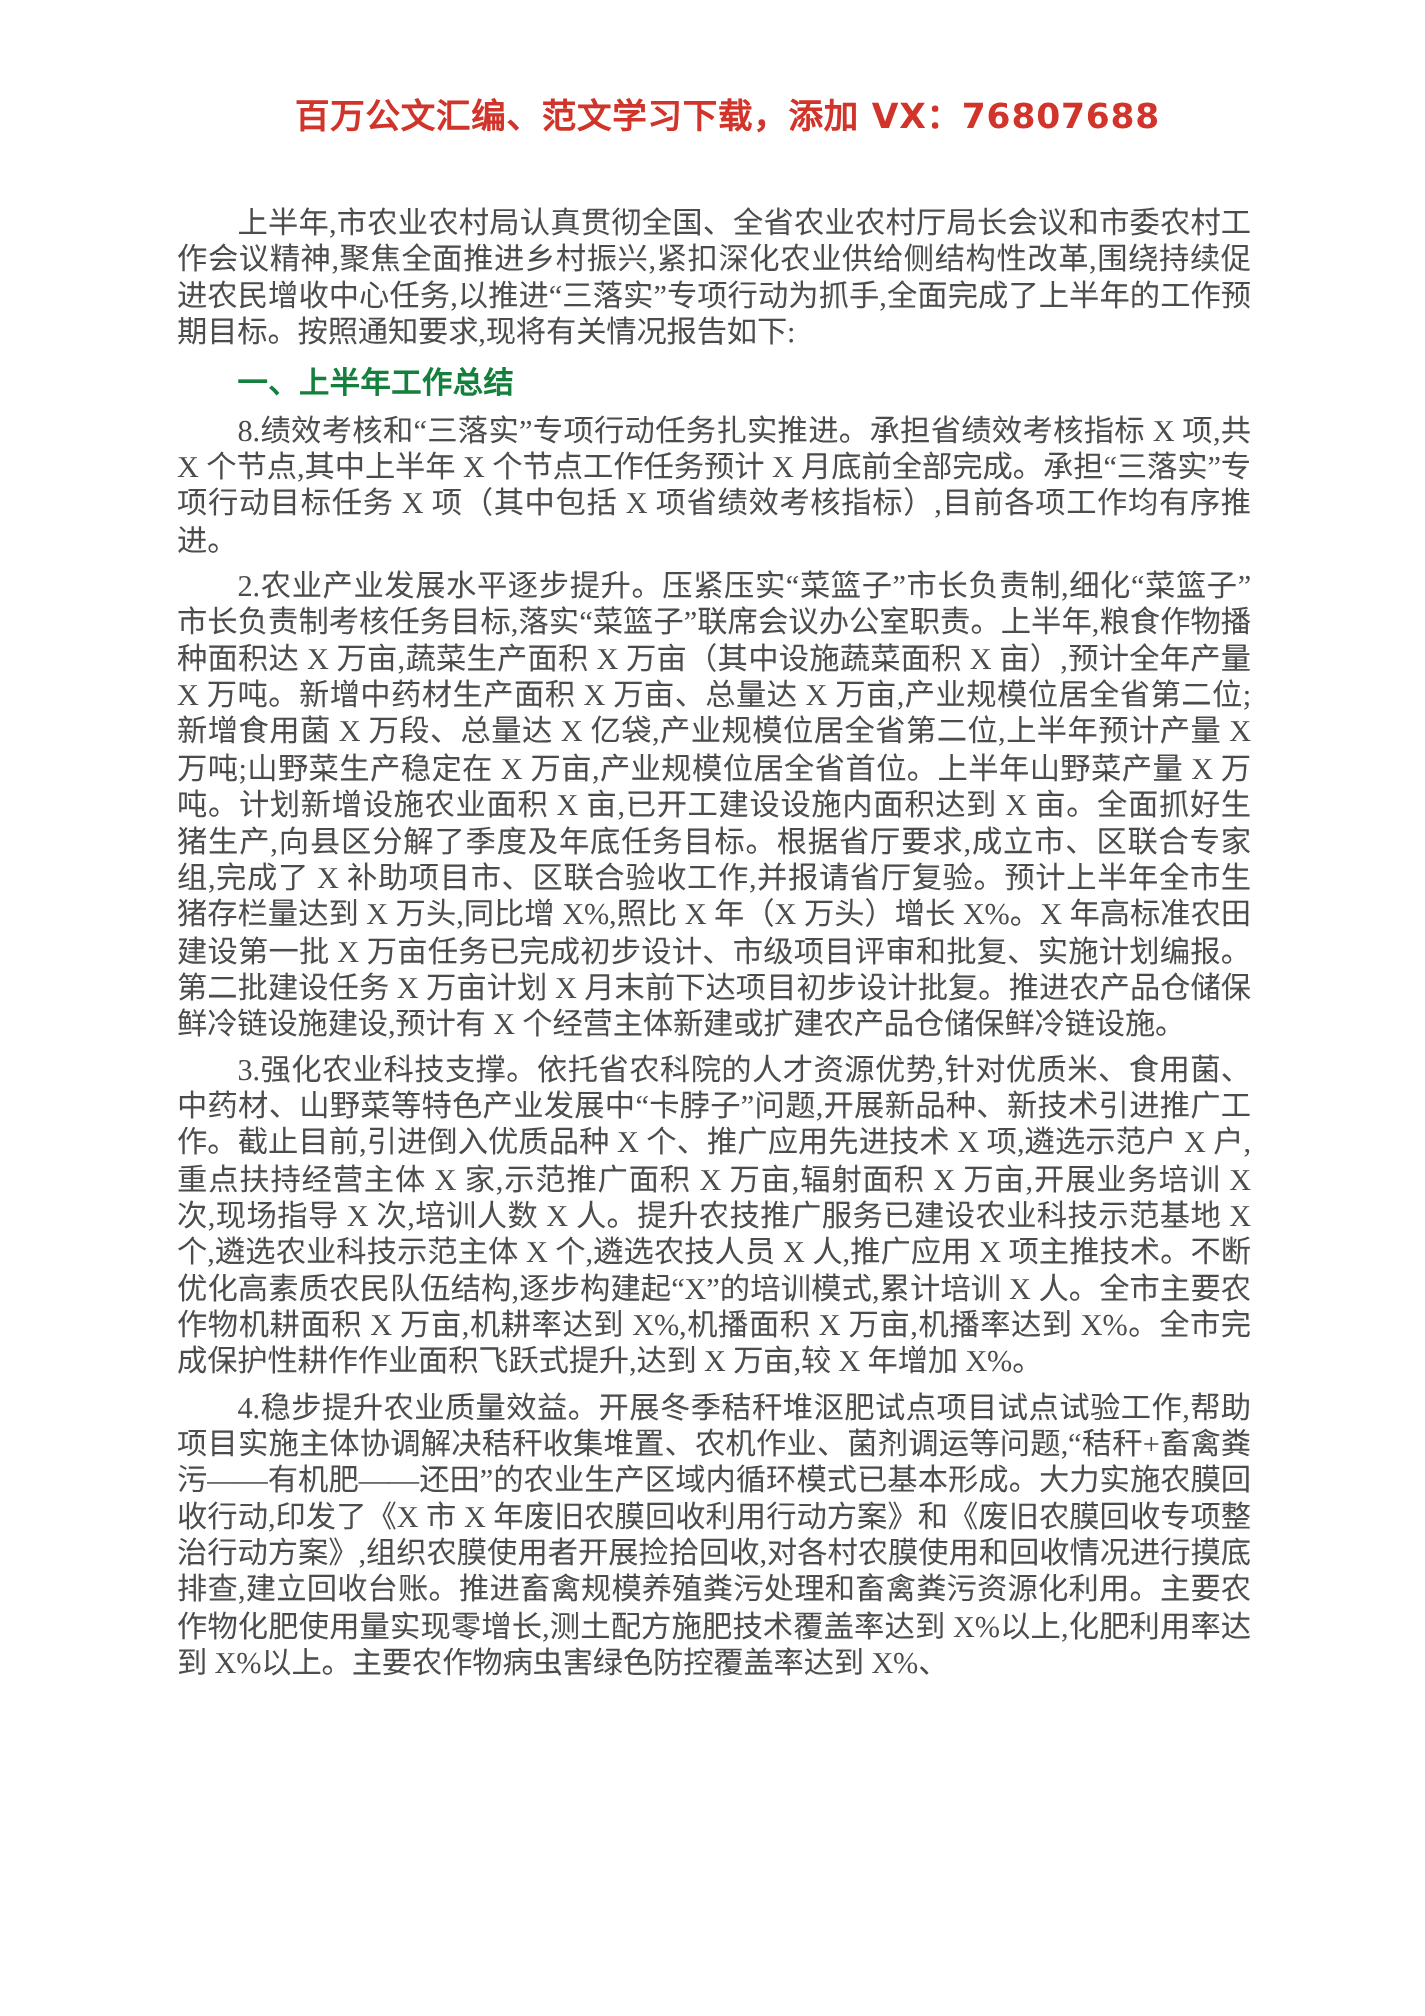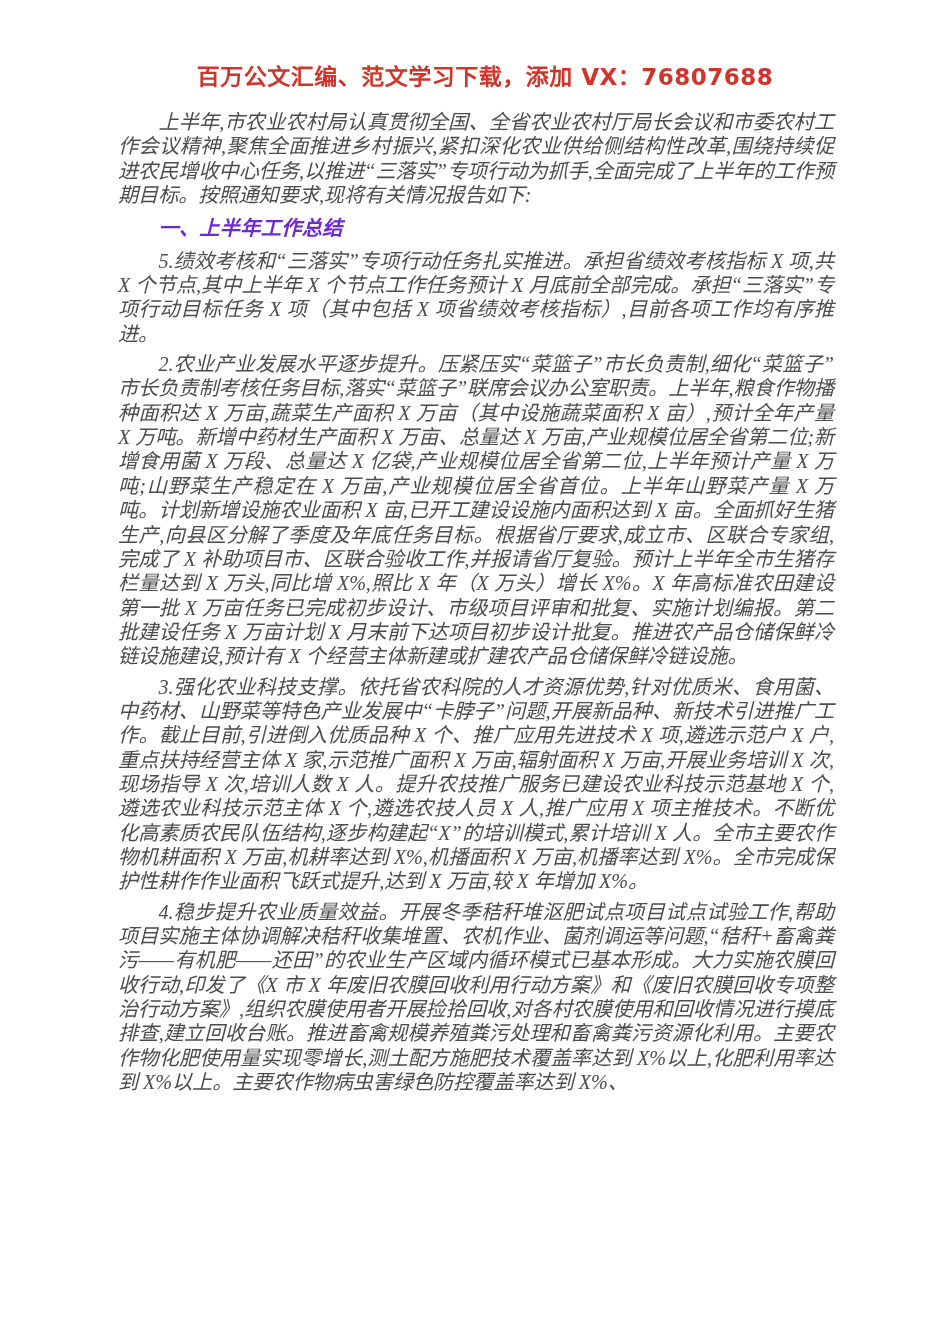--- a/index.html
+++ b/index.html
@@ -36,24 +36,23 @@
     font-weight: 700;
     letter-spacing: 0.5px;
     color: #d1342b;
     white-space: nowrap;
     padding-left: 10px;
   }
 
   
   .doc-body {
     position: absolute;
-    top: 110px;
+    top: 137px;
     left: 118px;
     width: 716px;
-    font-style: italic;
   }
 
   .para {
     margin: 0 0 6px 0;
     font-size: 20.2px;
     line-height: 24.35px;
     text-align: justify;
     text-justify: inter-ideograph;
     text-indent: 2em;
     color: #4c4c4c;
@@ -66,42 +65,42 @@
     margin-bottom: 9px;
   }
 
   .section-heading {
     margin: 0 0 8px 0;
     font-size: 20.2px;
     line-height: 24.35px;
     text-indent: 2em;
     font-family: "DejaVu Sans", "Liberation Sans", sans-serif;
     font-weight: 700;
-    color: #6d28d9;
+    color: #15803d;
     letter-spacing: 0.3px;
   }
 
   .para:last-child {
     margin-bottom: 0;
   }
 </style>
 </head>
 <body>
 
 <div class="page">
 
   <div class="promo-header">百万公文汇编、范文学习下载，添加 VX：76807688</div>
 
   <div class="doc-body">
 
     <p class="para lead">上半年,市农业农村局认真贯彻全国、全省农业农村厅局长会议和市委农村工作会议精神,聚焦全面推进乡村振兴,紧扣深化农业供给侧结构性改革,围绕持续促进农民增收中心任务,以推进“三落实”专项行动为抓手,全面完成了上半年的工作预期目标。按照通知要求,现将有关情况报告如下:</p>
 
     <h2 class="section-heading">一、上半年工作总结</h2>
 
-    <p class="para">5.绩效考核和“三落实”专项行动任务扎实推进。承担省绩效考核指标 X 项,共 X 个节点,其中上半年 X 个节点工作任务预计 X 月底前全部完成。承担“三落实”专项行动目标任务 X 项（其中包括 X 项省绩效考核指标）,目前各项工作均有序推进。</p>
+    <p class="para">8.绩效考核和“三落实”专项行动任务扎实推进。承担省绩效考核指标 X 项,共 X 个节点,其中上半年 X 个节点工作任务预计 X 月底前全部完成。承担“三落实”专项行动目标任务 X 项（其中包括 X 项省绩效考核指标）,目前各项工作均有序推进。</p>
 
     <p class="para">2.农业产业发展水平逐步提升。压紧压实“菜篮子”市长负责制,细化“菜篮子”市长负责制考核任务目标,落实“菜篮子”联席会议办公室职责。上半年,粮食作物播种面积达 X 万亩,蔬菜生产面积 X 万亩（其中设施蔬菜面积 X 亩）,预计全年产量 X 万吨。新增中药材生产面积 X 万亩、总量达 X 万亩,产业规模位居全省第二位;新增食用菌 X 万段、总量达 X 亿袋,产业规模位居全省第二位,上半年预计产量 X 万吨;山野菜生产稳定在 X 万亩,产业规模位居全省首位。上半年山野菜产量 X 万吨。计划新增设施农业面积 X 亩,已开工建设设施内面积达到 X 亩。全面抓好生猪生产,向县区分解了季度及年底任务目标。根据省厅要求,成立市、区联合专家组,完成了 X 补助项目市、区联合验收工作,并报请省厅复验。预计上半年全市生猪存栏量达到 X 万头,同比增 X%,照比 X 年（X 万头）增长 X%。X 年高标准农田建设第一批 X 万亩任务已完成初步设计、市级项目评审和批复、实施计划编报。第二批建设任务 X 万亩计划 X 月末前下达项目初步设计批复。推进农产品仓储保鲜冷链设施建设,预计有 X 个经营主体新建或扩建农产品仓储保鲜冷链设施。</p>
 
     <p class="para">3.强化农业科技支撑。依托省农科院的人才资源优势,针对优质米、食用菌、中药材、山野菜等特色产业发展中“卡脖子”问题,开展新品种、新技术引进推广工作。截止目前,引进倒入优质品种 X 个、推广应用先进技术 X 项,遴选示范户 X 户,重点扶持经营主体 X 家,示范推广面积 X 万亩,辐射面积 X 万亩,开展业务培训 X 次,现场指导 X 次,培训人数 X 人。提升农技推广服务已建设农业科技示范基地 X 个,遴选农业科技示范主体 X 个,遴选农技人员 X 人,推广应用 X 项主推技术。不断优化高素质农民队伍结构,逐步构建起“X”的培训模式,累计培训 X 人。全市主要农作物机耕面积 X 万亩,机耕率达到 X%,机播面积 X 万亩,机播率达到 X%。全市完成保护性耕作作业面积飞跃式提升,达到 X 万亩,较 X 年增加 X%。</p>
 
     <p class="para">4.稳步提升农业质量效益。开展冬季秸秆堆沤肥试点项目试点试验工作,帮助项目实施主体协调解决秸秆收集堆置、农机作业、菌剂调运等问题,“秸秆+畜禽粪污——有机肥——还田”的农业生产区域内循环模式已基本形成。大力实施农膜回收行动,印发了《X 市 X 年废旧农膜回收利用行动方案》和《废旧农膜回收专项整治行动方案》,组织农膜使用者开展捡拾回收,对各村农膜使用和回收情况进行摸底排查,建立回收台账。推进畜禽规模养殖粪污处理和畜禽粪污资源化利用。主要农作物化肥使用量实现零增长,测土配方施肥技术覆盖率达到 X%以上,化肥利用率达到 X%以上。主要农作物病虫害绿色防控覆盖率达到 X%、</p>
 
   </div>
 </div>
 

